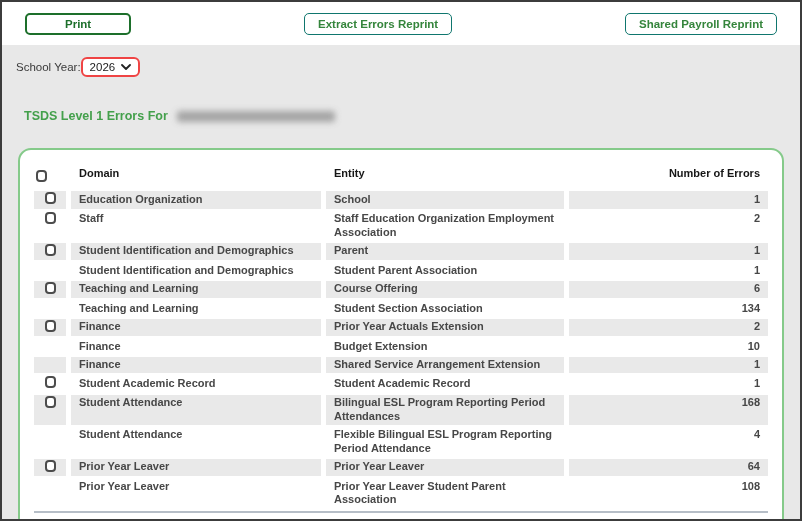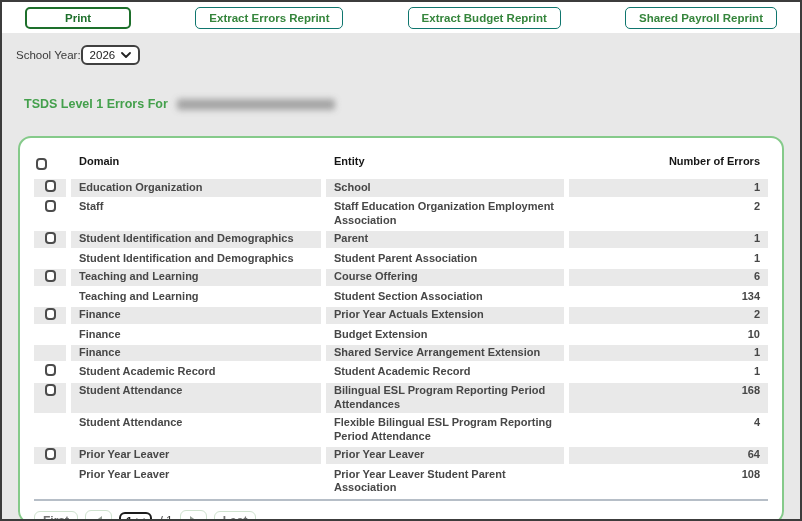--- a/index.html
+++ b/index.html
@@ -1,29 +1,29 @@
 <!DOCTYPE html>
 <html><head>
 <meta charset="utf-8">
 <style>
   html,body{margin:0;padding:0;background:#fff;}
   *{box-sizing:border-box;}
   body{font-family:"Liberation Sans","DejaVu Sans",sans-serif;}
   .frame{width:802px;height:521px;border:2px solid #3c3c3c;display:flex;flex-direction:column;background:#e8e8e8;overflow:hidden;}
 
   
-  .top-bar{background:#ffffff;height:31px;flex:none;display:flex;align-items:center;justify-content:space-between;padding:8px 23px;}
+  .top-bar{background:#ffffff;height:43px;flex:none;display:flex;align-items:center;justify-content:space-between;padding:8px 23px;}
   .tb-btn{background:#fff;border:1px solid #0f766e;color:#35853c;border-radius:5px;font-size:11.5px;font-weight:700;padding:4px 13px;font-family:inherit;cursor:pointer;white-space:nowrap;}
   .tb-btn.primary{border:2px solid #1d6f2b;color:#1d6f2b;padding:3px 38px;}
 
   
   .content{flex:1;padding:0 14px;overflow:hidden;}
   .filter-row{margin-top:12px;display:flex;align-items:center;}
   .filter-label{font-size:11.5px;color:#3a3a3a;}
-  .year-select{display:flex;align-items:center;gap:6px;border:2px solid #404040;border-radius:6px;padding:2px 7px;background:#fff;font-size:11.5px;color:#1c1c1c;cursor:pointer;}
+  .year-select{display:flex;align-items:center;gap:6px;border:2px solid #ef4444;border-radius:6px;padding:2px 7px;background:#fff;font-size:11.5px;color:#1c1c1c;cursor:pointer;}
 
   .heading{color:#44a04c;font-weight:700;font-size:12.5px;margin:32px 0 0 8px;display:flex;align-items:center;gap:9px;}
   .redacted{width:158px;height:11px;background:#949494;filter:blur(3px);border-radius:2px;opacity:.8;}
 
   
   .panel{margin:25px 2px 0;border:2px solid #85ca8a;border-radius:13px;background:#fff;padding:12px 9px 0;height:388px;}
 
   
   .errors-table{width:100%;border-collapse:separate;border-spacing:5px 2px;font-size:11px;color:#474747;table-layout:fixed;}
   .errors-table th{font-weight:700;color:#161616;text-align:left;padding:3px 8px 10px;font-size:11px;}
@@ -48,21 +48,20 @@
   .page-of{font-size:12px;color:#3c3c3c;}
 </style>
 </head>
 <body>
 
 <div class="frame">
 
   <div class="top-bar">
     <button class="tb-btn primary">Print</button>
     <button class="tb-btn">Extract Errors Reprint</button>
-    <button class="tb-btn">Extract Budget Reprint</button>
     <button class="tb-btn">Shared Payroll Reprint</button>
   </div>
 
   <div class="content">
 
     <div class="filter-row">
       <span class="filter-label">School Year:</span>
       <div class="year-select">
         <span>2026</span>
         <span style="display:flex;">

